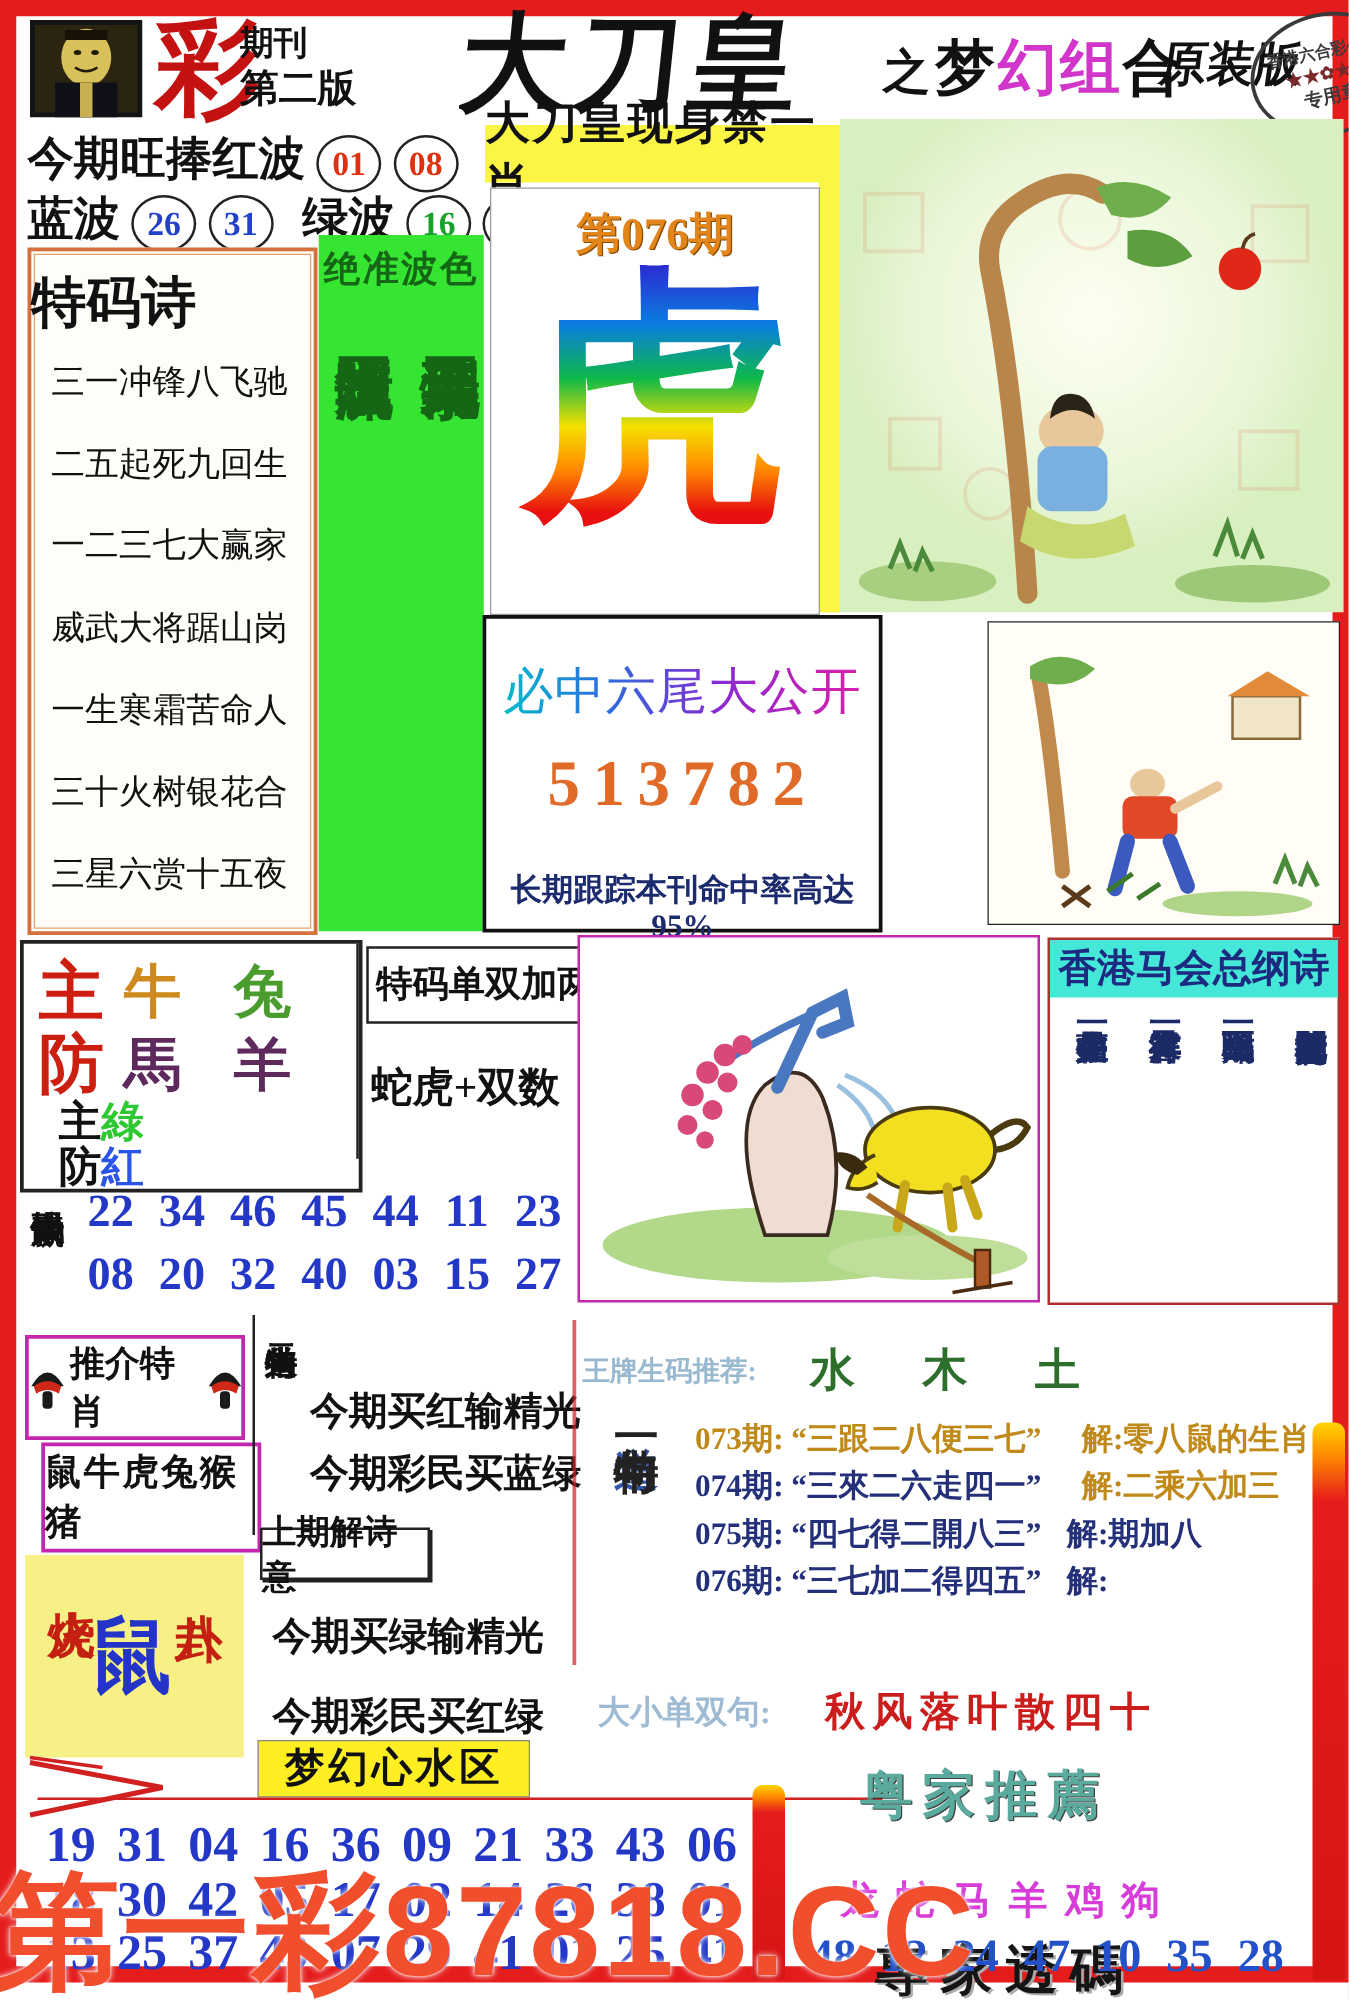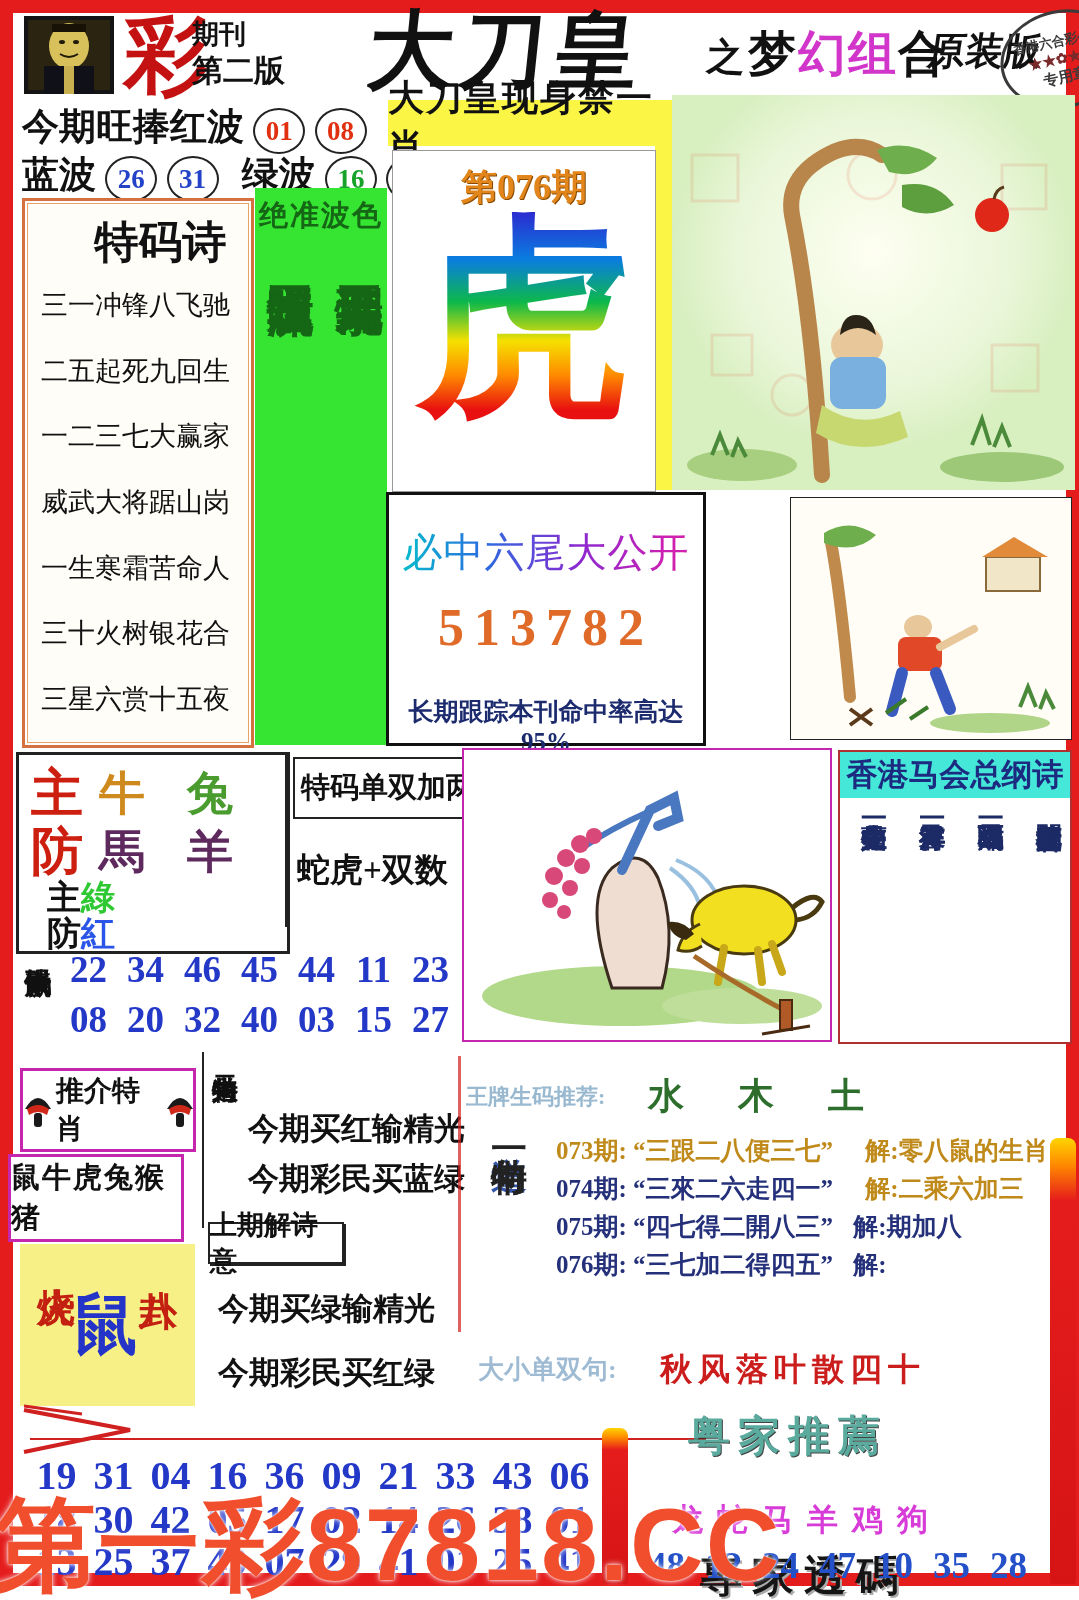--- a/index.html
+++ b/index.html
@@ -138,21 +138,21 @@
   <div class="abs waveline" style="left:22px;top:150px;">
     <span>蓝波</span>
     <span class="wave-circle blue-num">26</span>
     <span class="wave-circle blue-num">31</span>
     <span style="margin-left:14px;">绿波</span>
     <span class="wave-circle green-num">16</span>
     <span class="wave-circle green-num">17</span>
   </div>
 
   <div class="abs" id="tema-box" style="left:22px;top:198px;width:226px;height:544px;">
-    <div id="tema-title" style="text-align:center;margin-top:12px;margin-left:45px;">特码诗</div>
+    <div id="tema-title" style="margin-top:12px;">特码诗</div>
     <div style="display:flex;flex-direction:column;justify-content:space-around;height:460px;padding-left:16px;">
       <div class="tema-line">三一冲锋八飞驰</div>
       <div class="tema-line">二五起死九回生</div>
       <div class="tema-line">一二三七大赢家</div>
       <div class="tema-line">威武大将踞山岗</div>
       <div class="tema-line">一生寒霜苦命人</div>
       <div class="tema-line">三十火树银花合</div>
       <div class="tema-line">三星六赏十五夜</div>
     </div>
   </div>
@@ -291,21 +291,21 @@
       <path d="M4 18 q11 -8 22 0 l-2 6 q-9 -6 -18 0 z" fill="#d02818"></path>
       <rect x="11" y="22" width="8" height="14" rx="3" fill="#1a1a1a"></rect>
     </svg>
     <span id="tuijie-title">推介特肖</span>
     <svg width="30" height="38">
       <path d="M2 18 Q15 -4 28 18 z" fill="#1a1a1a"></path>
       <path d="M4 18 q11 -8 22 0 l-2 6 q-9 -6 -18 0 z" fill="#d02818"></path>
       <rect x="11" y="22" width="8" height="14" rx="3" fill="#1a1a1a"></rect>
     </svg>
   </div>
-  <div class="abs mag-box" style="left:8px;top:1154px;width:170px;height:82px;display:flex;align-items:center;justify-content:center;">
+  <div class="abs mag-box" style="left:33px;top:1154px;width:170px;height:82px;display:flex;align-items:center;justify-content:center;">
     <span id="animals6">鼠牛虎兔猴猪</span>
   </div>
   <div class="abs" id="yellow-box" style="left:20px;top:1244px;width:175px;height:162px;">
     <div class="vtext fire-red" style="position:absolute;left:10px;top:14px;height:140px;">火烧</div>
     <div id="big-rat" style="position:absolute;left:52px;top:36px;">鼠</div>
     <div class="vtext fire-red" style="position:absolute;right:12px;top:18px;height:140px;">八卦</div>
   </div>
   <svg class="abs" style="left:22px;top:1404px;" width="130" height="52">
     <path d="M2 6 L108 26 L2 48" fill="none" stroke="#d02020" stroke-width="4"></path>
     <path d="M2 2 L60 10" fill="none" stroke="#d02020" stroke-width="3"></path>
@@ -345,20 +345,21 @@
     <span class="dao-navy" style="margin-left:14px;">解:期加八</span>
   </div>
   <div class="abs dao-row" style="left:556px;top:1248px;">
     <span class="dao-navy">076期:</span>
     <span class="dao-navy">“三七加二得四五”</span>
     <span class="dao-navy" style="margin-left:14px;">解:</span>
   </div>
   <div class="abs dax-label" style="left:478px;top:1352px;">大小单双句:</div>
   <div class="abs dax-val" style="left:660px;top:1348px;">秋风落叶散四十</div>
 
+  <div class="abs" id="dream-banner" style="left:206px;top:1392px;width:216px;height:44px;display:flex;align-items:center;justify-content:center;">梦幻心水区</div>
   <div class="abs redline" style="left:30px;top:1438px;width:676px;height:2px;"></div>
   <div class="abs dream-row numrow" style="left:28px;top:1452px;"><span>19</span><span>31</span><span>04</span><span>16</span><span>36</span><span>09</span><span>21</span><span>33</span><span>43</span><span>06</span></div>
   <div class="abs dream-row numrow" style="left:28px;top:1496px;"><span>18</span><span>30</span><span>42</span><span>05</span><span>17</span><span>02</span><span>14</span><span>26</span><span>38</span><span>01</span></div>
   <div class="abs dream-row numrow" style="left:28px;top:1538px;"><span>13</span><span>25</span><span>37</span><span>49</span><span>07</span><span>29</span><span>41</span><span>01</span><span>25</span><span>41</span></div>
 
   <div class="abs cracker" style="left:602px;top:1428px;width:26px;height:156px;"></div>
   <div class="abs cracker" style="left:1050px;top:1138px;width:26px;height:446px;"></div>
   <div class="abs" id="yuejia-title" style="left:688px;top:1408px;">粤家推薦</div>
   <div class="abs" id="yuejia-animals" style="left:672px;top:1454px;margin-top:45px;">龙蛇马羊鸡狗</div>
   <div class="abs" id="touma-title" style="left:700px;top:1548px;">專家透碼</div>

